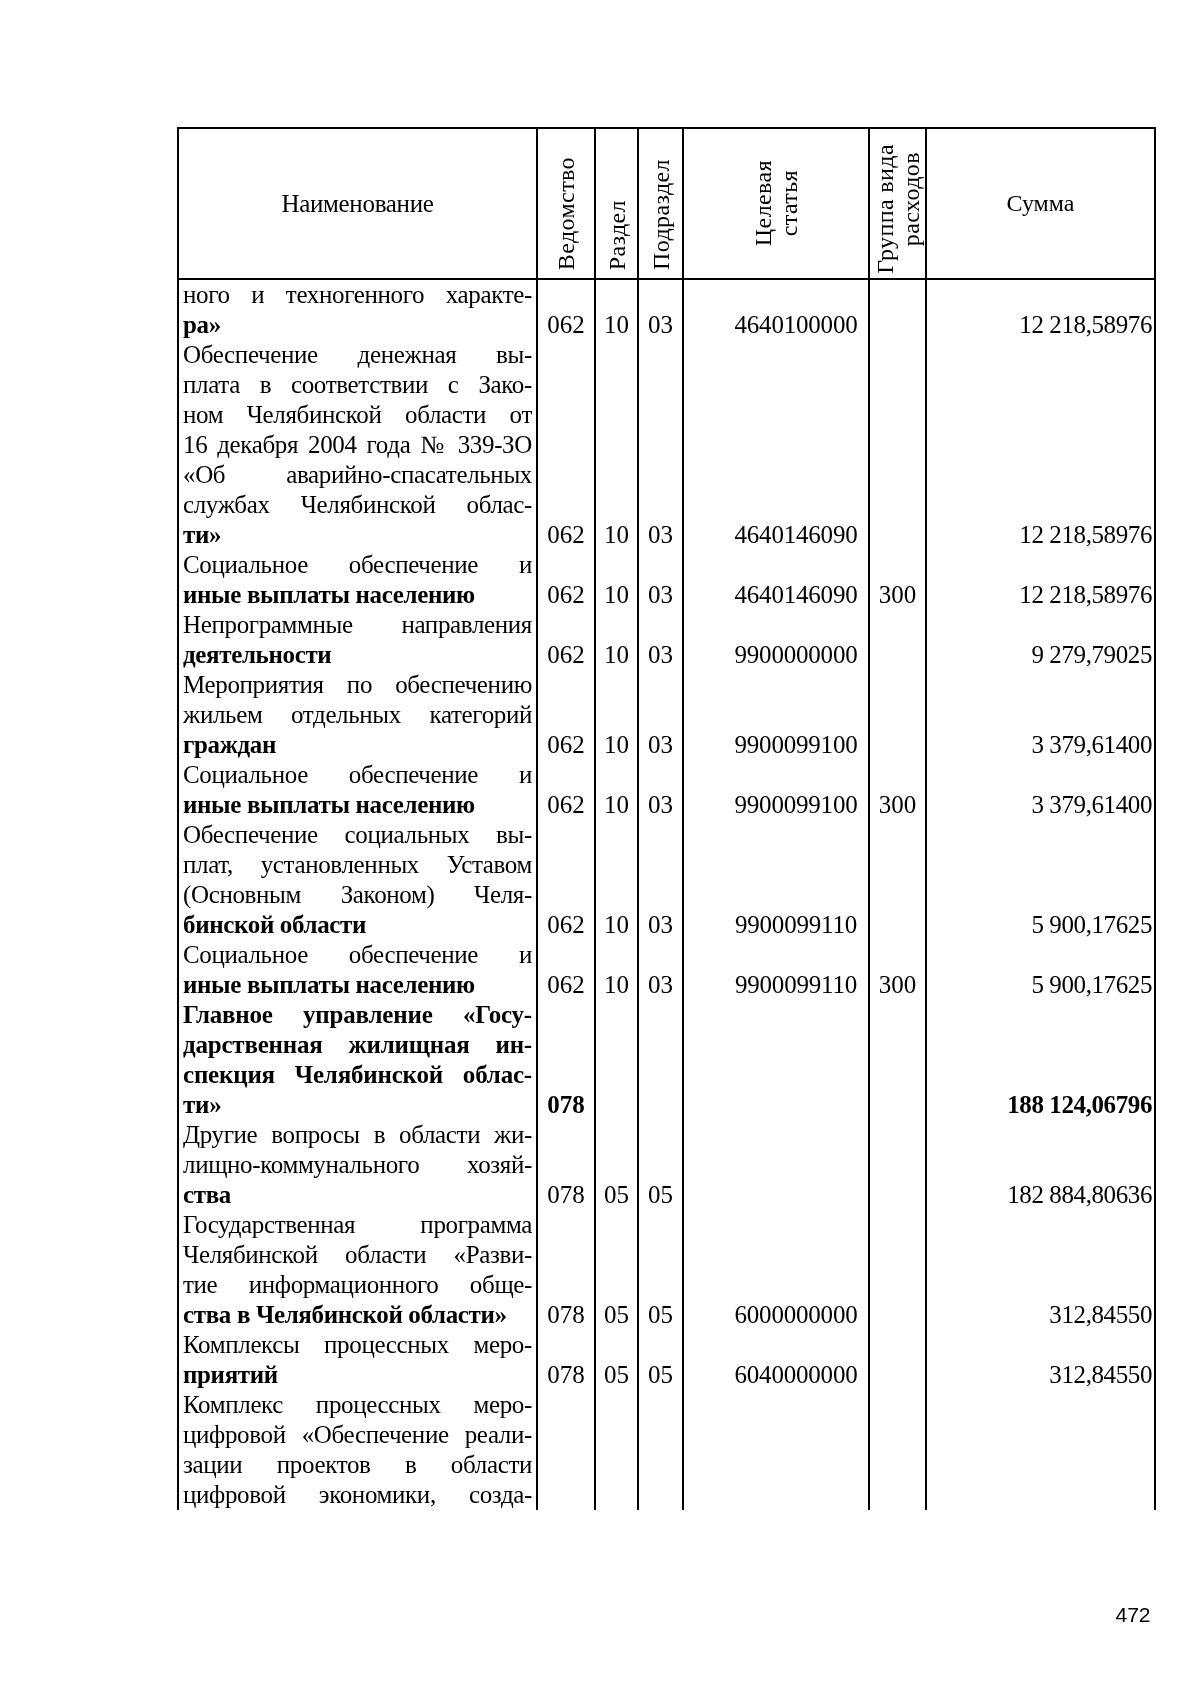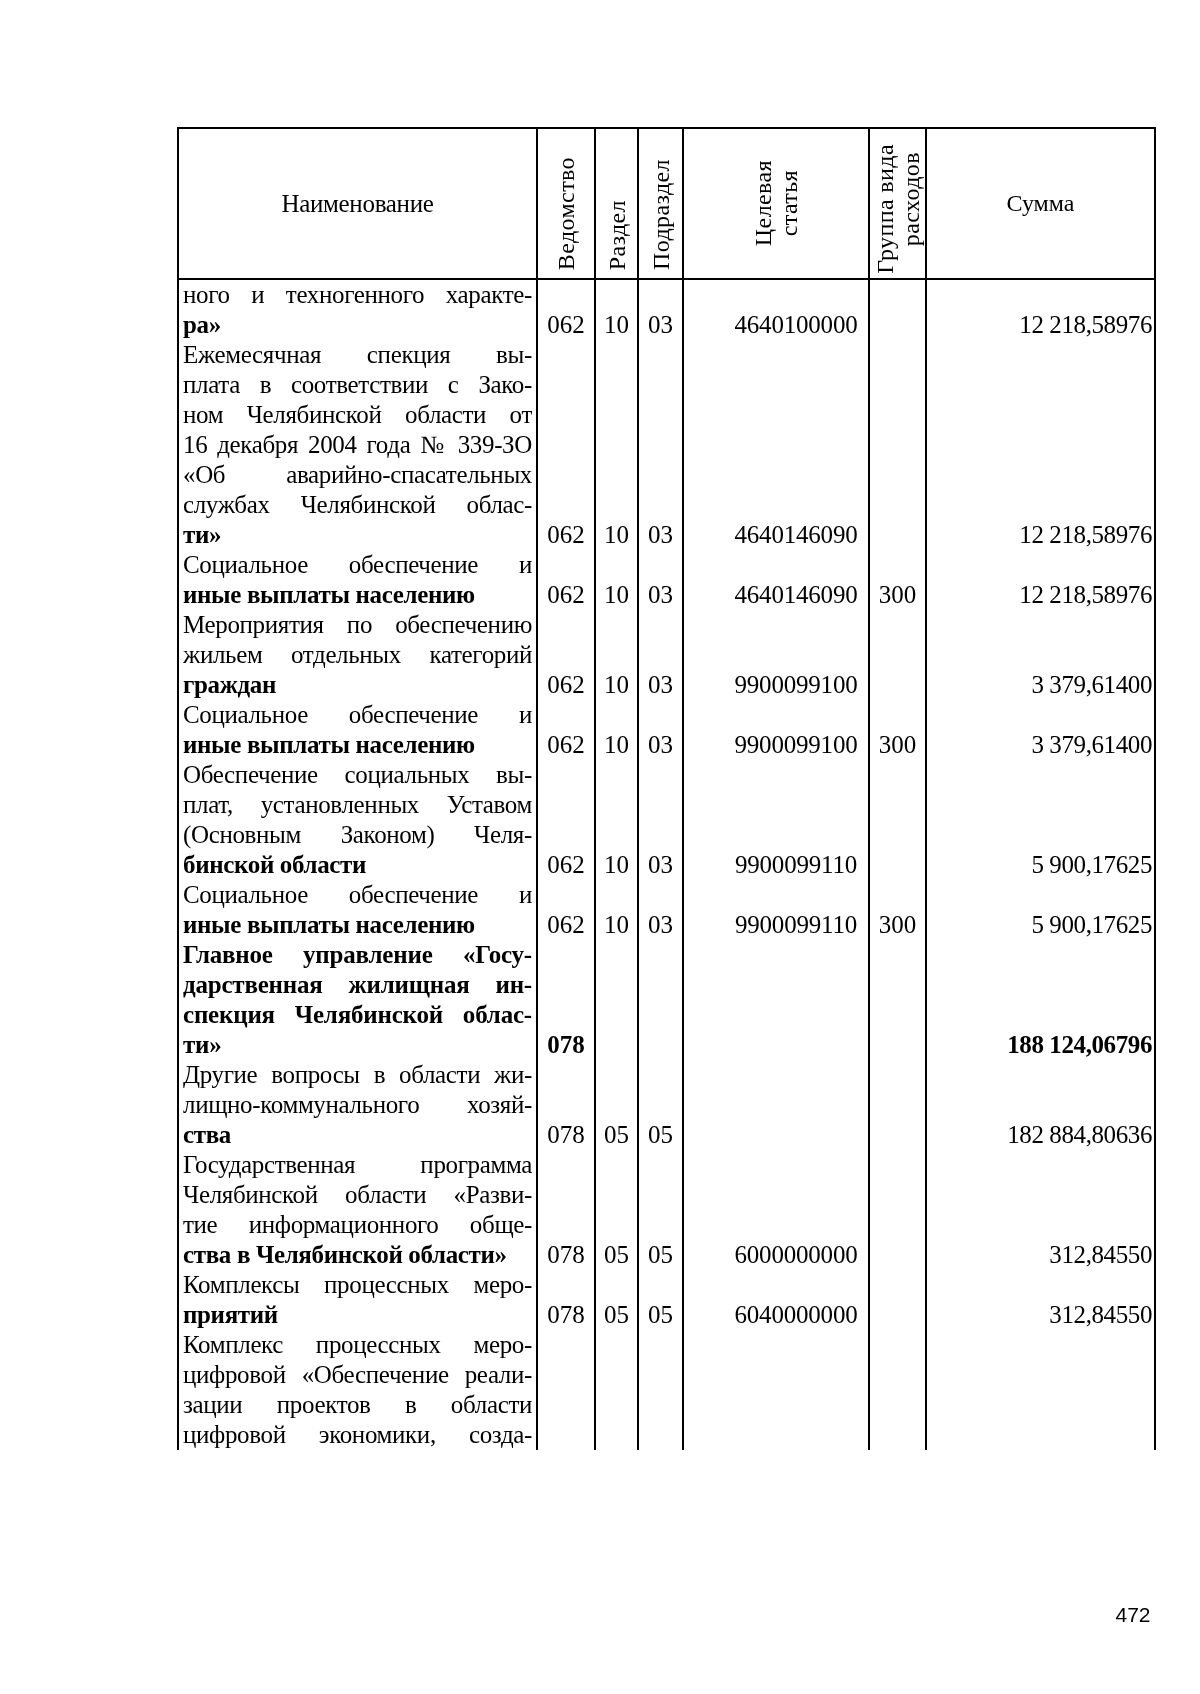--- a/index.html
+++ b/index.html
@@ -184,21 +184,21 @@
           </td>
           <td class="code">062</td>
           <td class="code">10</td>
           <td class="code">03</td>
           <td class="cel">4640100000</td>
           <td class="code"></td>
           <td class="sum">12 218,58976</td>
         </tr>
         <tr>
           <td class="name">
-            <span class="ln">Ежемесячная спекция вы-</span>
+            <span class="ln">Обеспечение денежная вы-</span>
             <span class="ln">плата в соответствии с Зако-</span>
             <span class="ln">ном Челябинской области от</span>
             <span class="ln">16 декабря 2004 года № 339-ЗО</span>
             <span class="ln">«Об аварийно-спасательных</span>
             <span class="ln">службах Челябинской облас-</span>
             <span class="ln last">ти»</span>
           </td>
           <td class="code">062</td>
           <td class="code">10</td>
           <td class="code">03</td>
@@ -213,20 +213,32 @@
           </td>
           <td class="code">062</td>
           <td class="code">10</td>
           <td class="code">03</td>
           <td class="cel">4640146090</td>
           <td class="code">300</td>
           <td class="sum">12 218,58976</td>
         </tr>
         <tr>
           <td class="name">
+            <span class="ln">Непрограммные направления</span>
+            <span class="ln last">деятельности</span>
+          </td>
+          <td class="code">062</td>
+          <td class="code">10</td>
+          <td class="code">03</td>
+          <td class="cel">9900000000</td>
+          <td class="code"></td>
+          <td class="sum">9 279,79025</td>
+        </tr>
+        <tr>
+          <td class="name">
             <span class="ln">Мероприятия по обеспечению</span>
             <span class="ln">жильем отдельных категорий</span>
             <span class="ln last">граждан</span>
           </td>
           <td class="code">062</td>
           <td class="code">10</td>
           <td class="code">03</td>
           <td class="cel">9900099100</td>
           <td class="code"></td>
           <td class="sum">3 379,61400</td>

